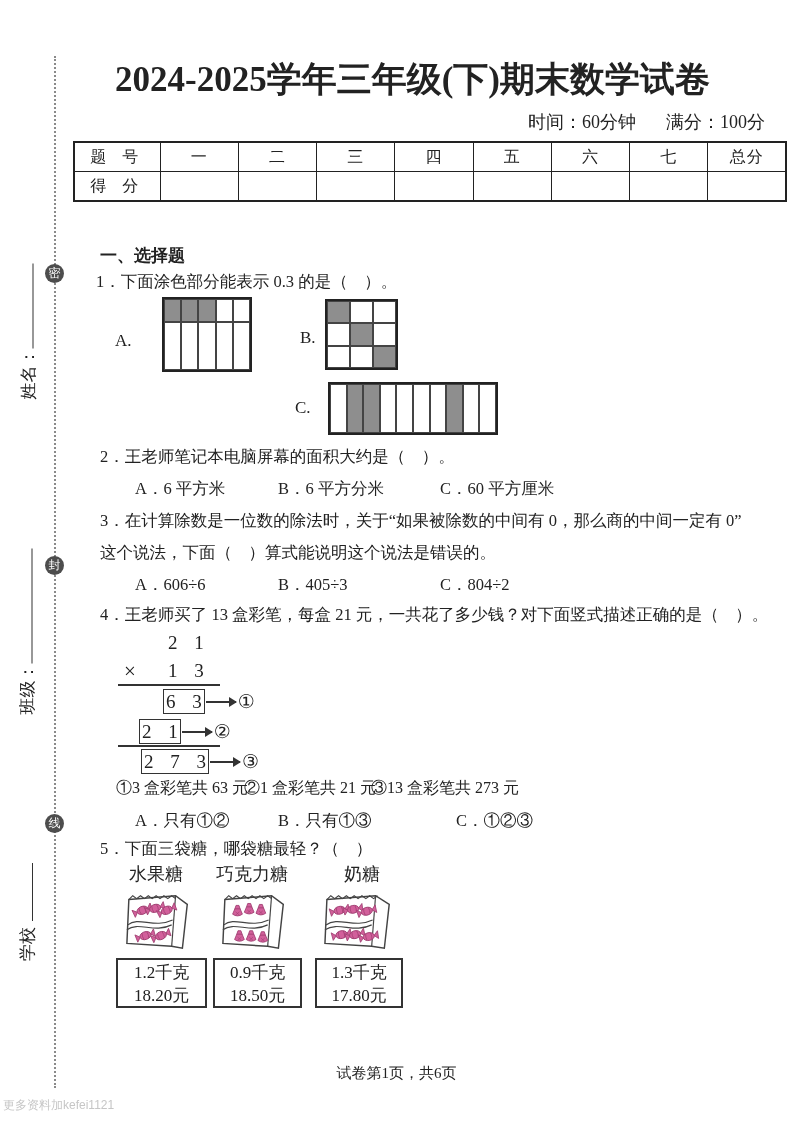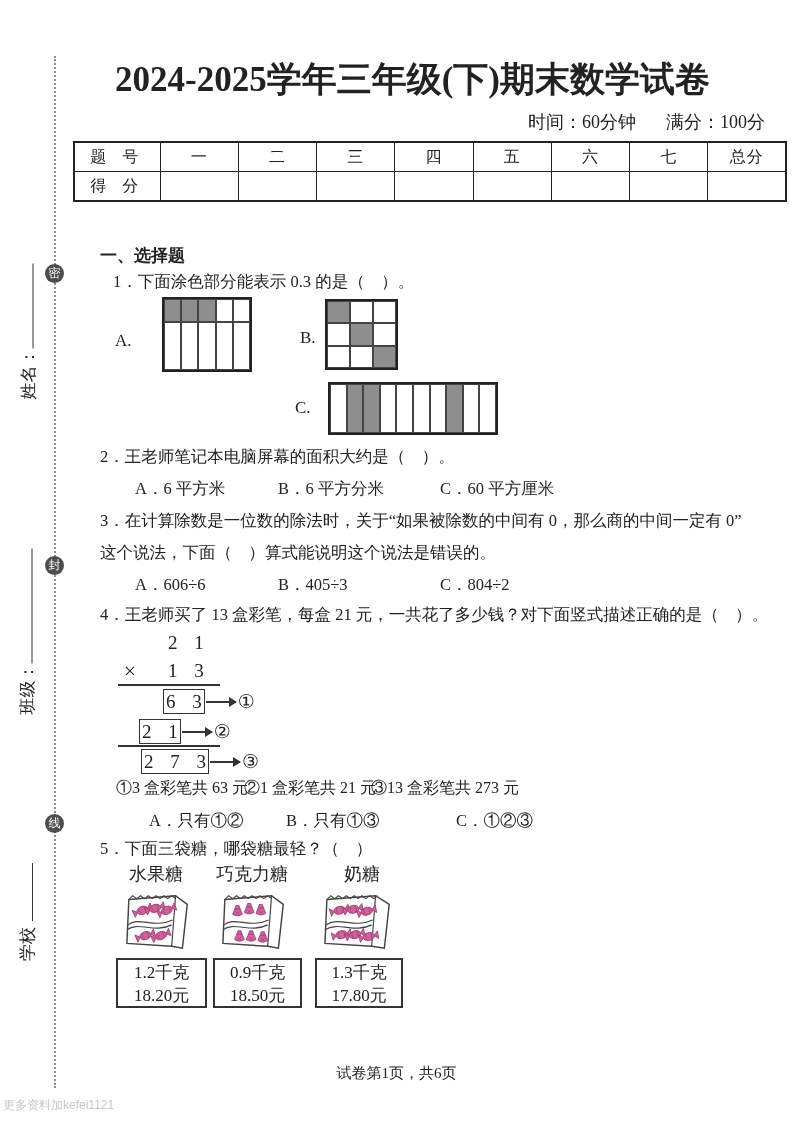--- a/index.html
+++ b/index.html
@@ -124,21 +124,21 @@
     <span>班级：</span>
     <span class="fill-line" style="width:115px;"></span>
   </div>
   <div class="abs rot" style="width:110px;left:-28px;top:893px;">
     <span>学校</span>
     <span class="fill-line" style="width:58px;margin-left:6px;"></span>
   </div>
 
   <div class="abs sec-title" style="left:100px;top:244px;">一、选择题</div>
 
-  <div class="abs qtext" style="left:113px;top:271px;">1．下面涂色部分能表示 0.3 的是（　）。</div>
+  <div class="abs qtext" style="left:96px;top:271px;">1．下面涂色部分能表示 0.3 的是（　）。</div>
   <div class="abs figlab" style="left:115px;top:331px;">A.</div>
   <div class="abs fig-grid gridA" style="grid-template-columns: repeat(5, 1fr);">
       <div class="gcell" style="background: rgb(142, 142, 142);"></div>
       <div class="gcell" style="background: rgb(142, 142, 142);"></div>
       <div class="gcell" style="background: rgb(142, 142, 142);"></div>
       <div class="gcell"></div>
       <div class="gcell"></div>
       <div class="gcell"></div>
       <div class="gcell"></div>
       <div class="gcell"></div>
@@ -203,22 +203,22 @@
     <div class="abs vm-row" style="left:23px;top:117px;">
       <span class="vm-box">2 7 3</span>
       <span class="vm-arrow"></span>
       <span class="vm-tag">③</span>
     </div>
   </div>
 
   <div class="abs note" style="left:116px;top:778px;">①3 盒彩笔共 63 元</div>
   <div class="abs note" style="left:244px;top:778px;">②1 盒彩笔共 21 元</div>
   <div class="abs note" style="left:371px;top:778px;">③13 盒彩笔共 273 元</div>
-  <div class="abs opt" style="left:135px;top:810px;margin-left:14px;">A．只有①②</div>
-  <div class="abs opt" style="left:286px;top:810px;">B．只有①③</div>
+  <div class="abs opt" style="left:135px;top:810px;">A．只有①②</div>
+  <div class="abs opt" style="left:278px;top:810px;">B．只有①③</div>
   <div class="abs opt" style="left:456px;top:810px;">C．①②③</div>
 
   <div class="abs qtext" style="left:100px;top:838px;">5．下面三袋糖，哪袋糖最轻？（　）</div>
 
   <div class="abs baglab" style="left:129px;top:862px;">水果糖</div>
   <div class="abs baglab" style="left:216px;top:862px;">巧克力糖</div>
   <div class="abs baglab" style="left:344px;top:862px;">奶糖</div>
 
   <svg class="abs" style="left:118px;top:884px;" width="84" height="74" viewBox="0 0 84 76">
     <path d="M10,16 L58,12 L70,21 L65,66 L54,64 L8,61 Z" fill="#fff" stroke="#444" stroke-width="1.5"></path>

